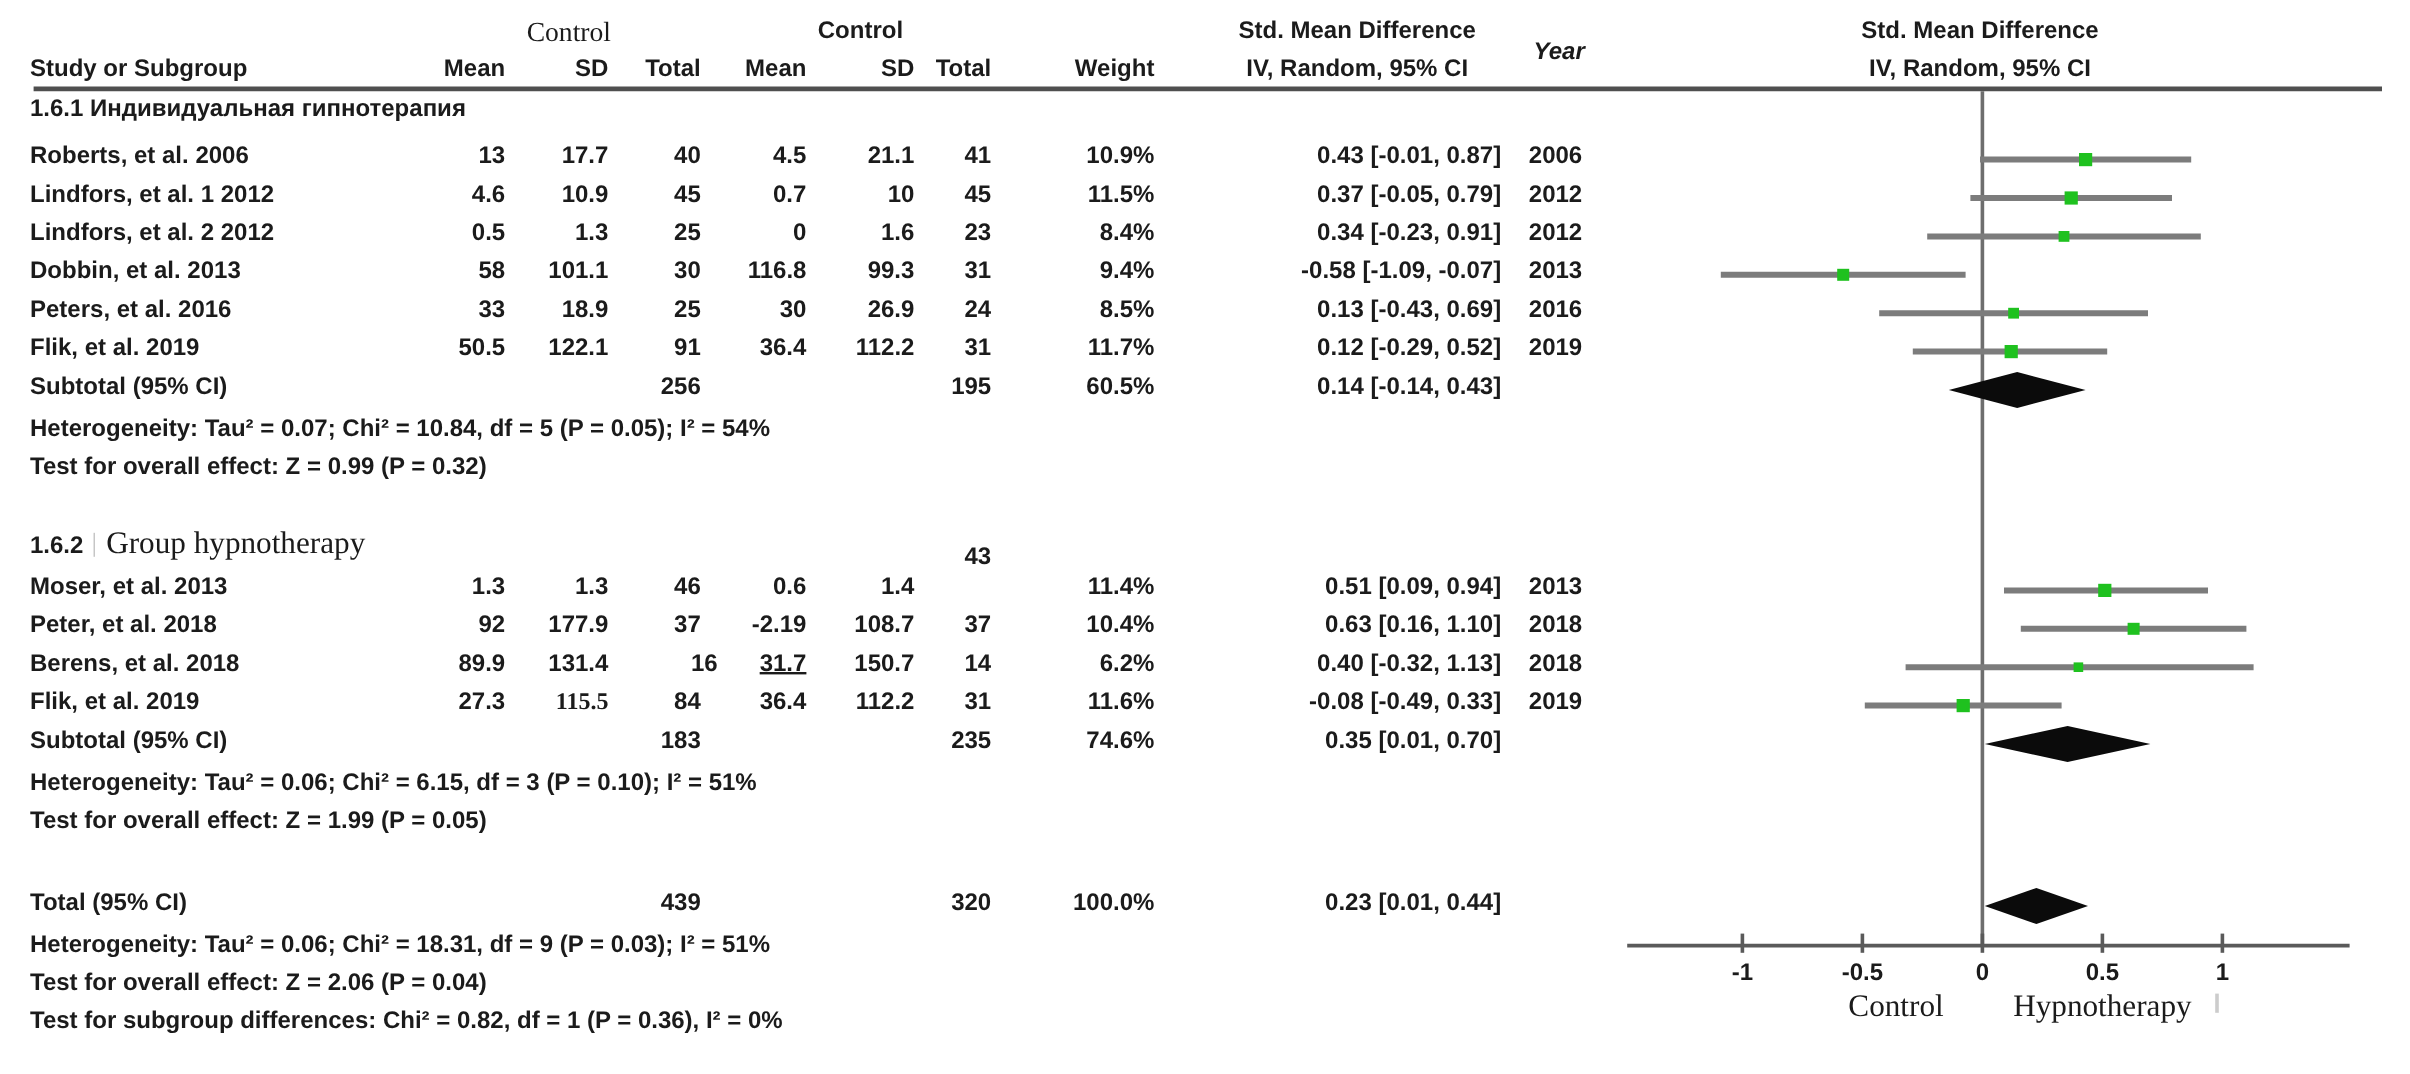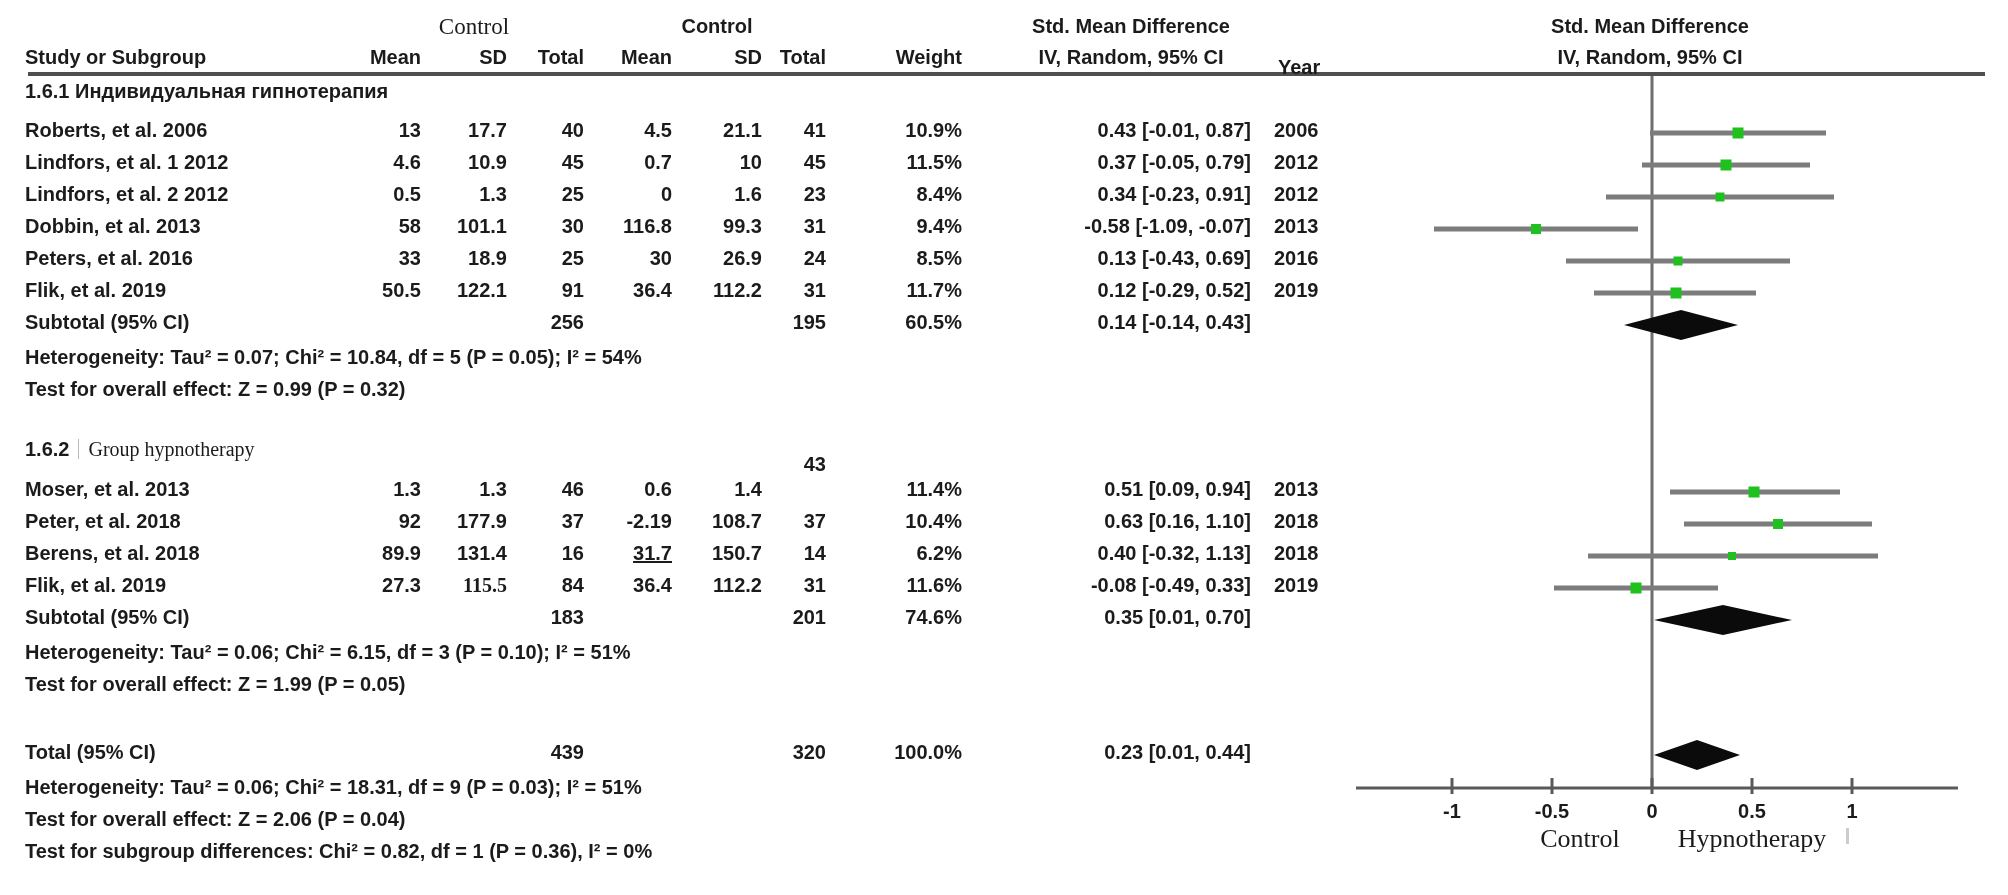--- a/index.html
+++ b/index.html
@@ -60,21 +60,21 @@
 
   <div class="cell" style="left:25px;top:46px;">Study or Subgroup</div>
   <div class="cell r" style="left:261px;top:46px;width:160px;">Mean</div>
   <div class="cell r" style="left:347px;top:46px;width:160px;">SD</div>
   <div class="cell r" style="left:424px;top:46px;width:160px;">Total</div>
   <div class="cell r" style="left:512px;top:46px;width:160px;">Mean</div>
   <div class="cell r" style="left:602px;top:46px;width:160px;">SD</div>
   <div class="cell r" style="left:666px;top:46px;width:160px;">Total</div>
   <div class="cell r" style="left:802px;top:46px;width:160px;">Weight</div>
   <div class="cell c" style="left:931px;top:46px;width:400px;">IV, Random, 95% CI</div>
-  <div class="cell" style="left:1278px;top:56px;">Year</div>
+  <div class="cell" style="left:1278px;top:32px;font-style:italic;">Year</div>
   <div class="cell c" style="left:1450px;top:46px;width:400px;">IV, Random, 95% CI</div>
 
   <div id="rows">
       <div class="cell c" style="left: 1392px; top: 800px; width: 120px;">-1</div>
       <div class="cell c" style="left: 1492px; top: 800px; width: 120px;">-0.5</div>
       <div class="cell c" style="left: 1592px; top: 800px; width: 120px;">0</div>
       <div class="cell c" style="left: 1692px; top: 800px; width: 120px;">0.5</div>
       <div class="cell c" style="left: 1792px; top: 800px; width: 120px;">1</div>
       <div class="cell c serif" style="left: 1430px; top: 824px; width: 300px; font-size: 26px;">Control</div>
       <div class="cell c serif" style="left: 1602px; top: 824px; width: 300px; font-size: 26px;">Hypnotherapy</div>
@@ -139,21 +139,21 @@
       <div class="cell r" style="left: 792px; top: 279px; width: 170px;">11.7%</div>
       <div class="cell r" style="left: 961px; top: 279px; width: 290px;">0.12 [-0.29, 0.52]</div>
       <div class="cell" style="left: 1274px; top: 279px;">2019</div>
       <div class="cell" style="left: 25px; top: 311px;">Subtotal (95% CI)</div>
       <div class="cell r" style="left: 414px; top: 311px; width: 170px;">256</div>
       <div class="cell r" style="left: 656px; top: 311px; width: 170px;">195</div>
       <div class="cell r" style="left: 792px; top: 311px; width: 170px;">60.5%</div>
       <div class="cell r" style="left: 961px; top: 311px; width: 290px;">0.14 [-0.14, 0.43]</div>
       <div class="cell" style="left: 25px; top: 346px;">Heterogeneity: Tau² = 0.07; Chi² = 10.84, df = 5 (P = 0.05); I² = 54%</div>
       <div class="cell" style="left: 25px; top: 378px;">Test for overall effect: Z = 0.99 (P = 0.32)</div>
-      <div class="cell" style="left: 25px; top: 438px;"><span>1.6.2</span><span class="sep"></span><span class="serif" style="font-size: 20px;">Group hypnotherapy</span></div>
+      <div class="cell" style="left: 25px; top: 438px;"><span>1.6.2</span><span class="sep"></span><span class="serif" style="font-size: 26px;">Group hypnotherapy</span></div>
       <div class="cell" style="left: 25px; top: 478px;">Moser, et al. 2013</div>
       <div class="cell r" style="left: 251px; top: 478px; width: 170px;">1.3</div>
       <div class="cell r" style="left: 337px; top: 478px; width: 170px;">1.3</div>
       <div class="cell r" style="left: 414px; top: 478px; width: 170px;">46</div>
       <div class="cell r" style="left: 502px; top: 478px; width: 170px;">0.6</div>
       <div class="cell r" style="left: 592px; top: 478px; width: 170px;">1.4</div>
       <div class="cell r" style="left: 656px; top: 453px; width: 170px;">43</div>
       <div class="cell r" style="left: 792px; top: 478px; width: 170px;">11.4%</div>
       <div class="cell r" style="left: 961px; top: 478px; width: 290px;">0.51 [0.09, 0.94]</div>
       <div class="cell" style="left: 1274px; top: 478px;">2013</div>
@@ -163,40 +163,40 @@
       <div class="cell r" style="left: 414px; top: 510px; width: 170px;">37</div>
       <div class="cell r" style="left: 502px; top: 510px; width: 170px;">-2.19</div>
       <div class="cell r" style="left: 592px; top: 510px; width: 170px;">108.7</div>
       <div class="cell r" style="left: 656px; top: 510px; width: 170px;">37</div>
       <div class="cell r" style="left: 792px; top: 510px; width: 170px;">10.4%</div>
       <div class="cell r" style="left: 961px; top: 510px; width: 290px;">0.63 [0.16, 1.10]</div>
       <div class="cell" style="left: 1274px; top: 510px;">2018</div>
       <div class="cell" style="left: 25px; top: 542px;">Berens, et al. 2018</div>
       <div class="cell r" style="left: 251px; top: 542px; width: 170px;">89.9</div>
       <div class="cell r" style="left: 337px; top: 542px; width: 170px;">131.4</div>
-      <div class="cell r" style="left: 414px; top: 542px; width: 170px;">16</div>
+      <div class="cell r" style="left: 428px; top: 542px; width: 170px;">16</div>
       <div class="cell r" style="left: 502px; top: 542px; width: 170px; text-decoration: underline;">31.7</div>
       <div class="cell r" style="left: 592px; top: 542px; width: 170px;">150.7</div>
       <div class="cell r" style="left: 656px; top: 542px; width: 170px;">14</div>
       <div class="cell r" style="left: 792px; top: 542px; width: 170px;">6.2%</div>
       <div class="cell r" style="left: 961px; top: 542px; width: 290px;">0.40 [-0.32, 1.13]</div>
       <div class="cell" style="left: 1274px; top: 542px;">2018</div>
       <div class="cell" style="left: 25px; top: 574px;">Flik, et al. 2019</div>
       <div class="cell r" style="left: 251px; top: 574px; width: 170px;">27.3</div>
       <div class="cell r" style="left: 337px; top: 574px; width: 170px; font-family: Liberation Serif, serif;">115.5</div>
       <div class="cell r" style="left: 414px; top: 574px; width: 170px;">84</div>
       <div class="cell r" style="left: 502px; top: 574px; width: 170px;">36.4</div>
       <div class="cell r" style="left: 592px; top: 574px; width: 170px;">112.2</div>
       <div class="cell r" style="left: 656px; top: 574px; width: 170px;">31</div>
       <div class="cell r" style="left: 792px; top: 574px; width: 170px;">11.6%</div>
       <div class="cell r" style="left: 961px; top: 574px; width: 290px;">-0.08 [-0.49, 0.33]</div>
       <div class="cell" style="left: 1274px; top: 574px;">2019</div>
       <div class="cell" style="left: 25px; top: 606px;">Subtotal (95% CI)</div>
       <div class="cell r" style="left: 414px; top: 606px; width: 170px;">183</div>
-      <div class="cell r" style="left: 656px; top: 606px; width: 170px;">201</div>
+      <div class="cell r" style="left: 656px; top: 606px; width: 170px;">235</div>
       <div class="cell r" style="left: 792px; top: 606px; width: 170px;">74.6%</div>
       <div class="cell r" style="left: 961px; top: 606px; width: 290px;">0.35 [0.01, 0.70]</div>
       <div class="cell" style="left: 25px; top: 641px;">Heterogeneity: Tau² = 0.06; Chi² = 6.15, df = 3 (P = 0.10); I² = 51%</div>
       <div class="cell" style="left: 25px; top: 673px;">Test for overall effect: Z = 1.99 (P = 0.05)</div>
       <div class="cell" style="left: 25px; top: 741px;">Total (95% CI)</div>
       <div class="cell r" style="left: 414px; top: 741px; width: 170px;">439</div>
       <div class="cell r" style="left: 656px; top: 741px; width: 170px;">320</div>
       <div class="cell r" style="left: 792px; top: 741px; width: 170px;">100.0%</div>
       <div class="cell r" style="left: 961px; top: 741px; width: 290px;">0.23 [0.01, 0.44]</div>
       <div class="cell" style="left: 25px; top: 776px;">Heterogeneity: Tau² = 0.06; Chi² = 18.31, df = 9 (P = 0.03); I² = 51%</div>

